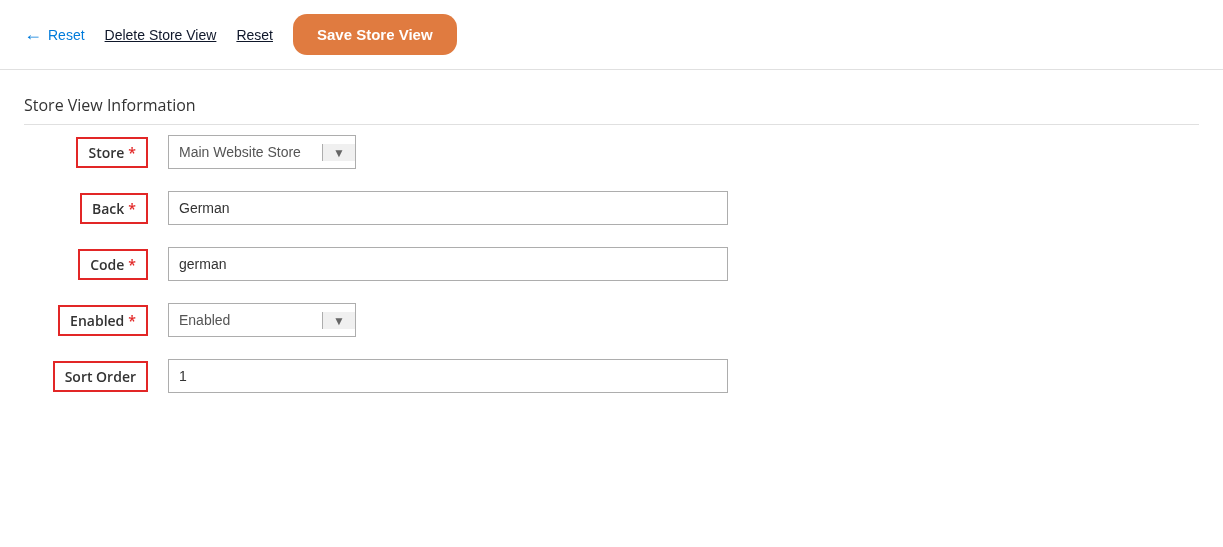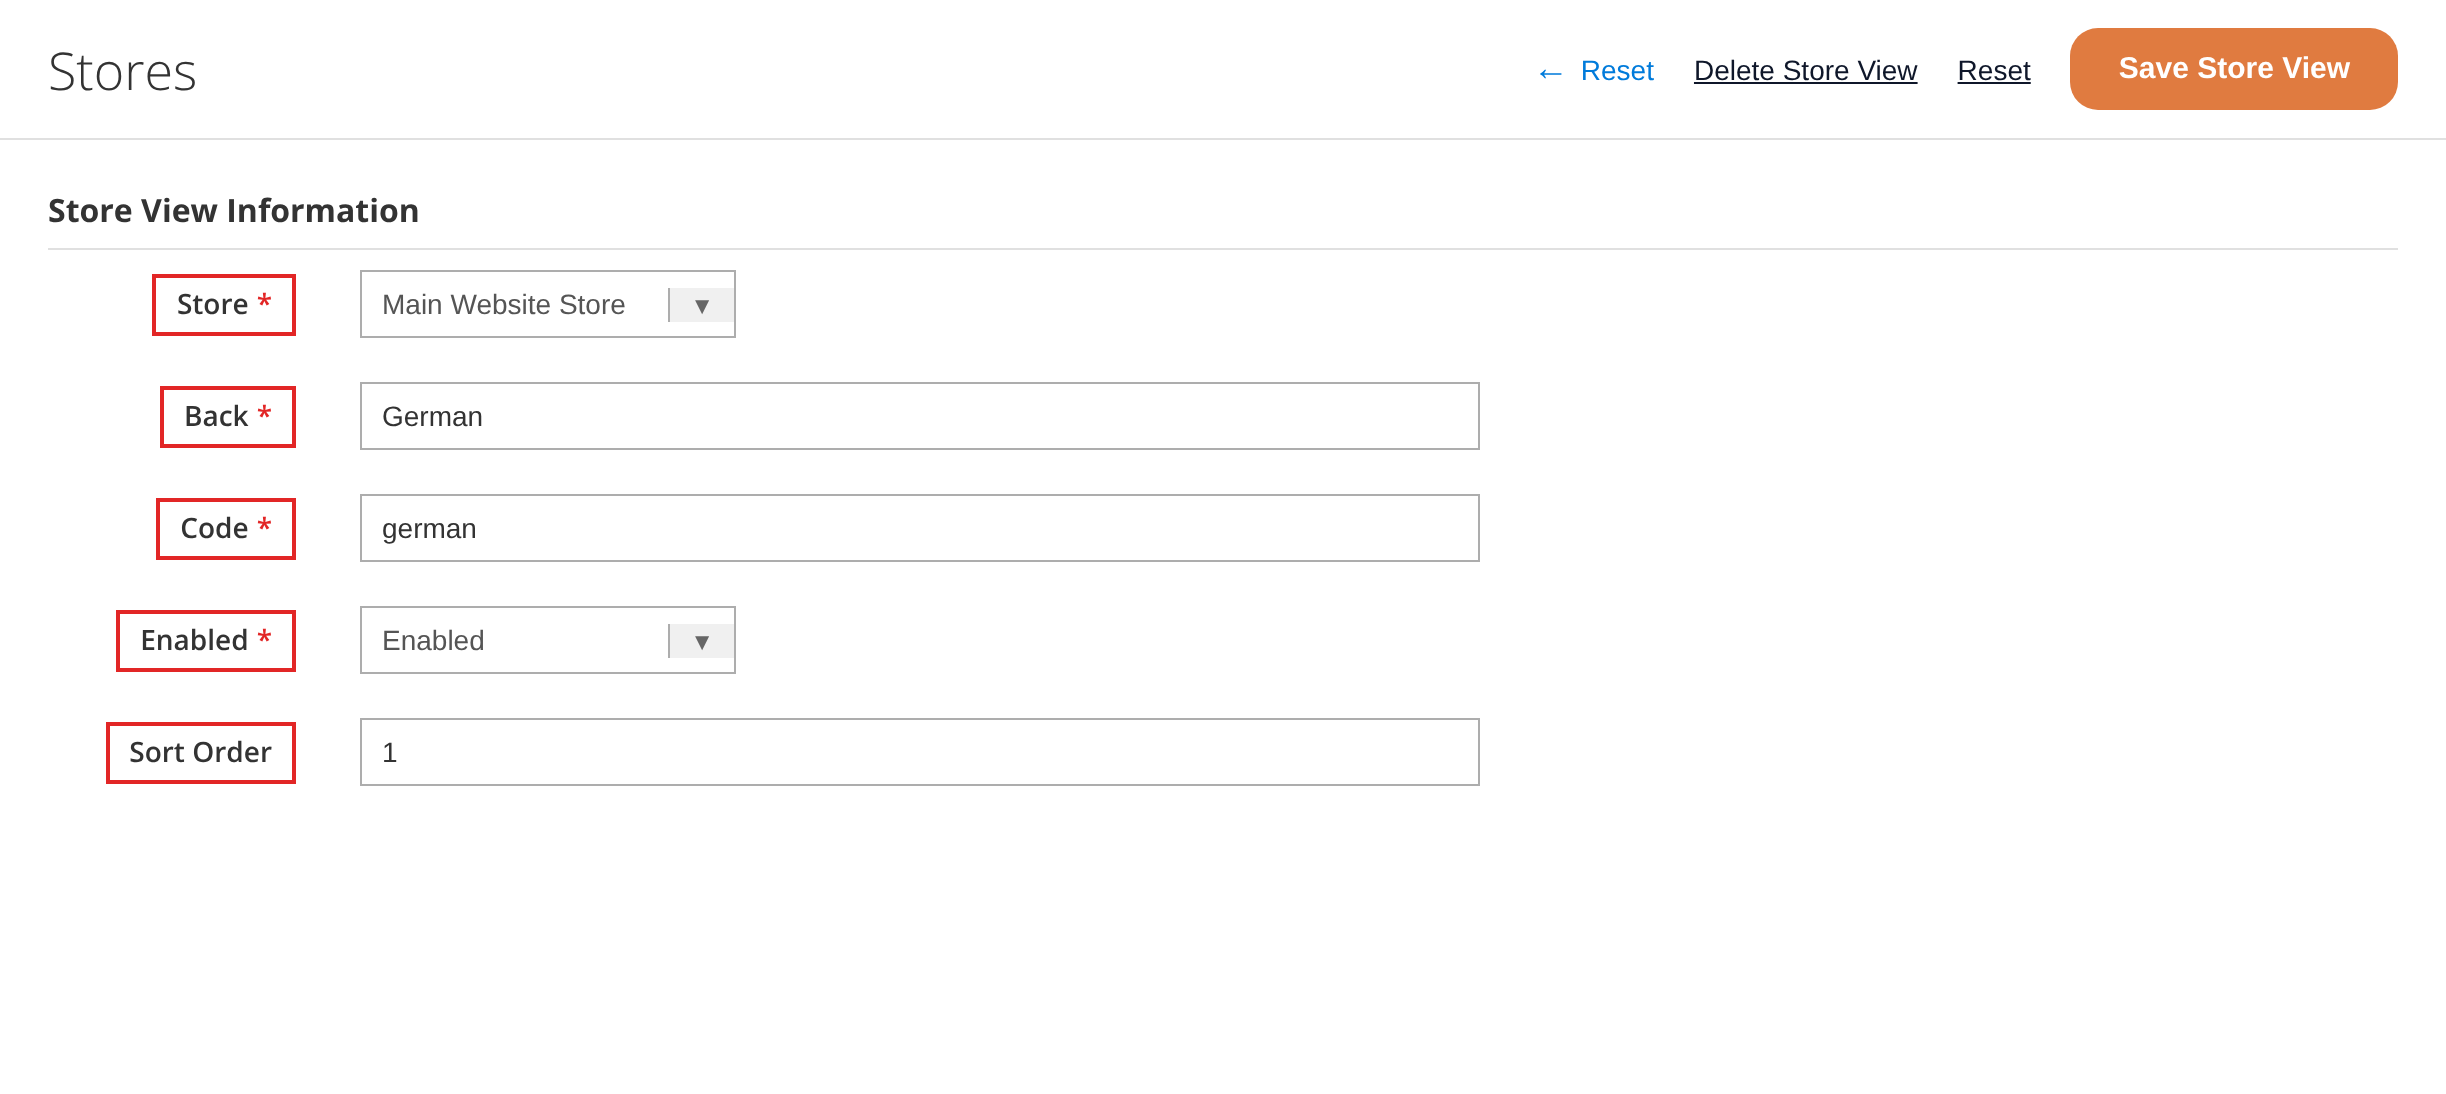--- a/index.html
+++ b/index.html
@@ -55,41 +55,41 @@
       font-size: 15px;
       font-weight: 600;
       cursor: pointer;
       border-radius: 14px;
     }
     .content {
       padding: 24px 24px;
     }
     .section-title {
       font-size: 16px;
-      font-weight: 700;
+      font-weight: 400;
       color: #333;
       margin-bottom: 24px;
       padding-bottom: 8px;
       border-bottom: 1px solid #e0e0e0;
     }
     .form-area {
       padding: 10px 0;
     }
     .form-row {
       display: flex;
       align-items: center;
       margin-bottom: 22px;
       padding-left: 140px;
     }
     .form-label-wrap {
       display: flex;
       align-items: flex-start;
       justify-content: flex-end;
       min-width: 120px;
-      margin-right: 32px;
+      margin-right: 20px;
       margin-left: -136px;
     }
     .form-label {
       border: 2px solid #e22626;
       padding: 4px 10px;
       font-size: 14px;
       font-weight: 600;
       color: #333;
       background: #fff;
       display: flex;
@@ -151,21 +151,20 @@
     }
     .divider-header {
       border-bottom: 1px solid #e0e0e0;
       margin-bottom: 0;
     }
   </style>
 </head>
 <body>
 
 <div class="header">
-  <h1 class="header-title">Stores</h1>
   <div class="header-actions">
     <button class="btn-back">
       <span class="arrow-left">←</span>
       <span>Reset</span>
     </button>
     <button class="btn-text">Delete Store View</button>
     <button class="btn-text">Reset</button>
     <button class="btn-primary">Save Store View</button>
   </div>
 </div>

